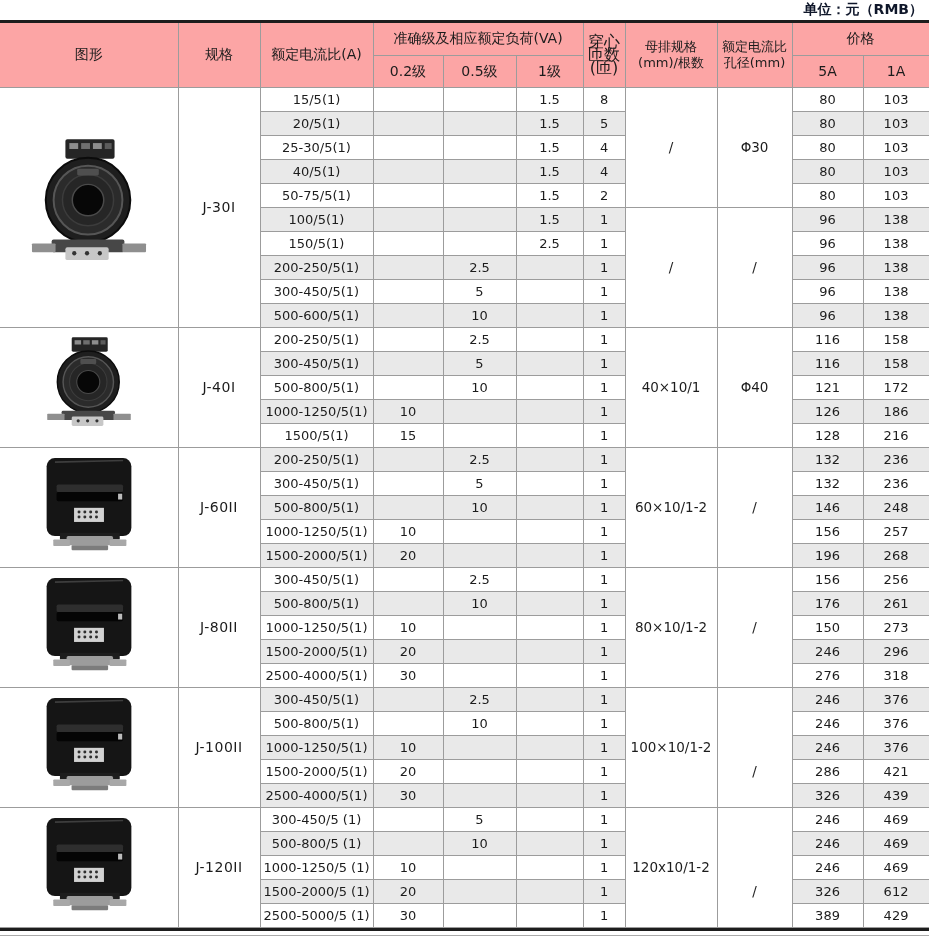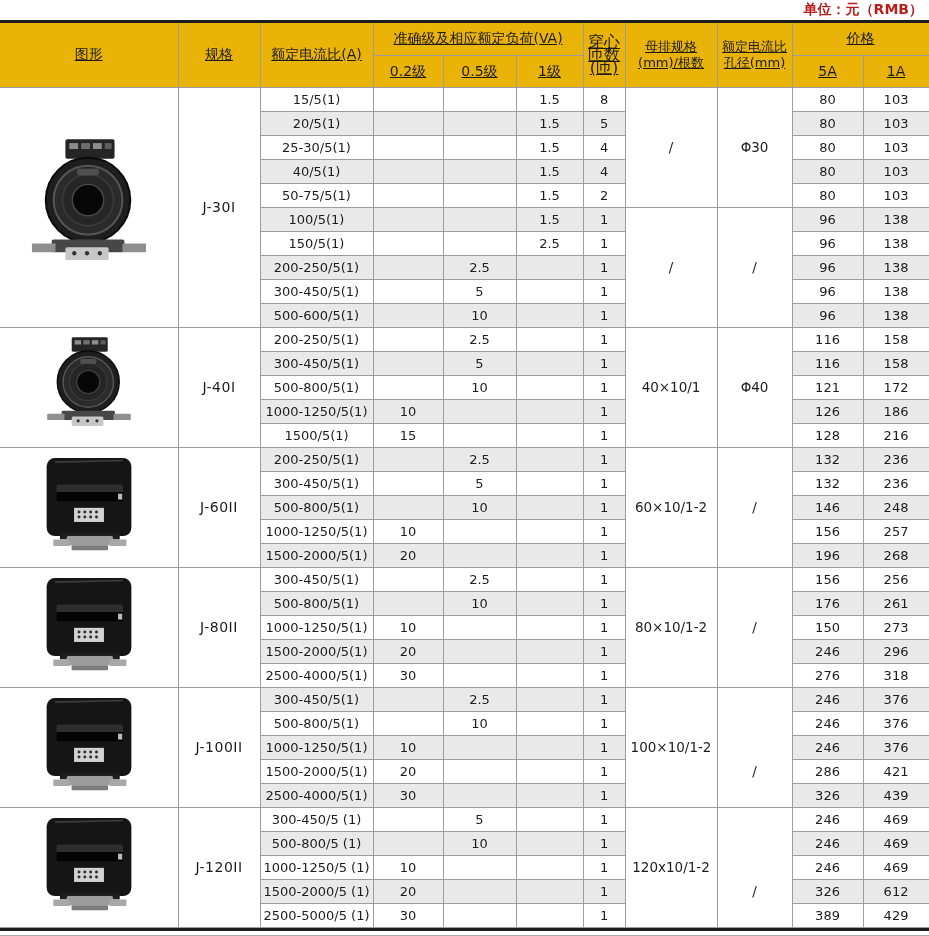--- a/index.html
+++ b/index.html
@@ -7,39 +7,39 @@
   body {
     width: 929px; height: 936px; overflow: hidden;
     background: #ffffff; color: #1c1c1c;
     font-family: "DejaVu Sans", "Liberation Sans", sans-serif;
   }
   .page { width: 929px; }
 
   .unit-note {
     height: 20px; line-height: 18px;
     text-align: right; padding-right: 6px;
-    font-size: 14px; font-weight: bold; color: #b91c1c;
+    font-size: 14px; font-weight: bold; color: #0f172a;
   }
 
   .tbl-wrap {
     border-top: 3px solid #1d1d1d;
     border-bottom: 3px solid #1d1d1d;
   }
   .bottom-line { border-top: 1px solid #aaaaaa; margin-top: 4px; height: 0; }
 
   table.catalog {
     border-collapse: collapse; table-layout: fixed;
     width: 929px;
   }
   th, td {
     border: 1px solid #9c9c9c;
     padding: 0; text-align: center; vertical-align: middle;
     font-weight: normal;
   }
-  thead th { background: #eab308; font-size: 14px; height: 32px; line-height: 17px; text-decoration: underline; }
+  thead th { background: #fca5a5; font-size: 14px; height: 32px; line-height: 17px; }
   thead tr:first-child th { border-top: none; }
   .first-col { border-left: none; }
   th.h-turns div { font-size: 16px; line-height: 13px; }
   th.h-two div { font-size: 13px; line-height: 16px; }
 
   tbody td { font-size: 13px; height: 24px; }
   tbody tr.group-start td { border-top: 1.5px solid #666666; }
   td.st { background: #e9e9e9; }
   td.spec-cell { font-size: 14px; letter-spacing: 0.5px; text-align: center; }
   td.img-cell { background: #ffffff; }

